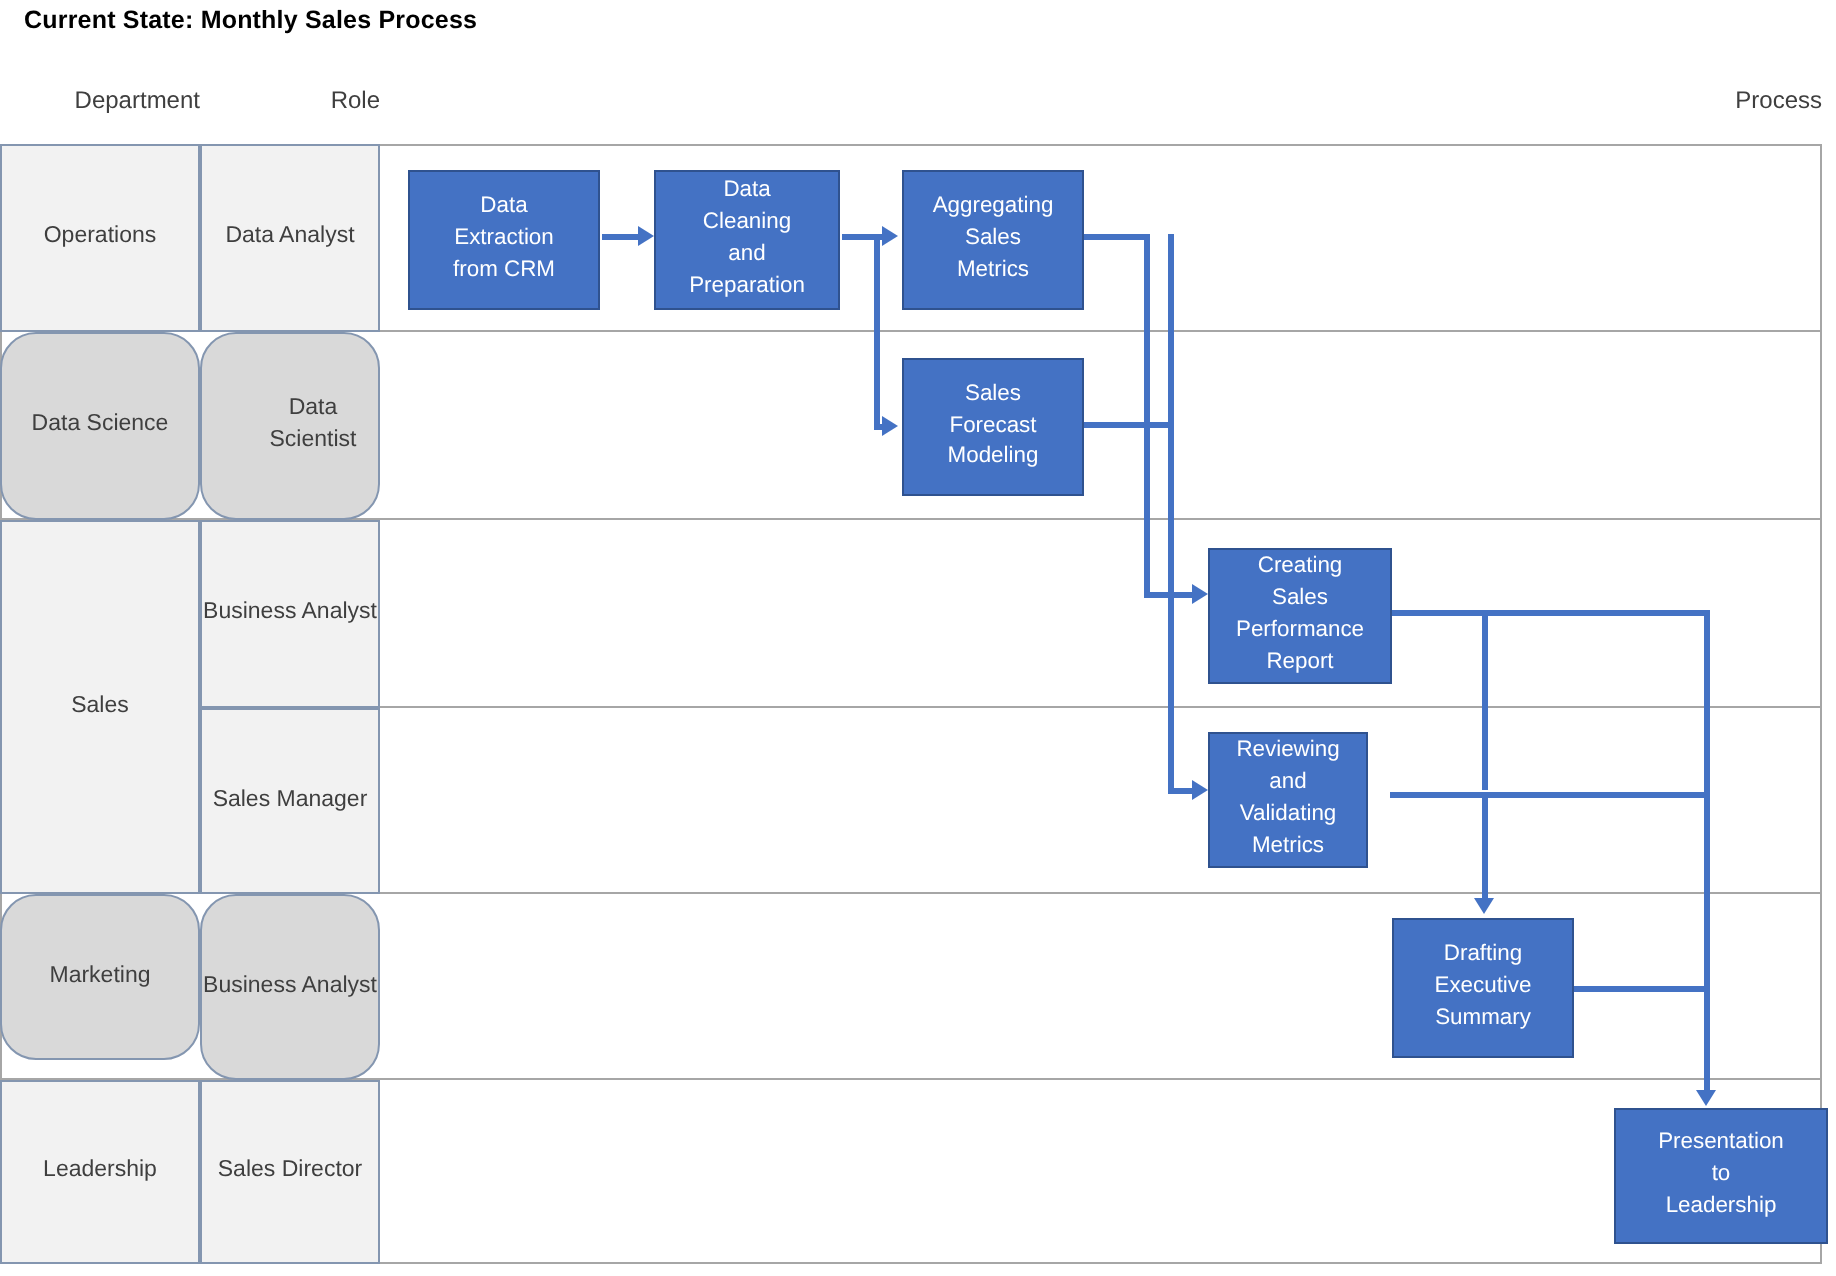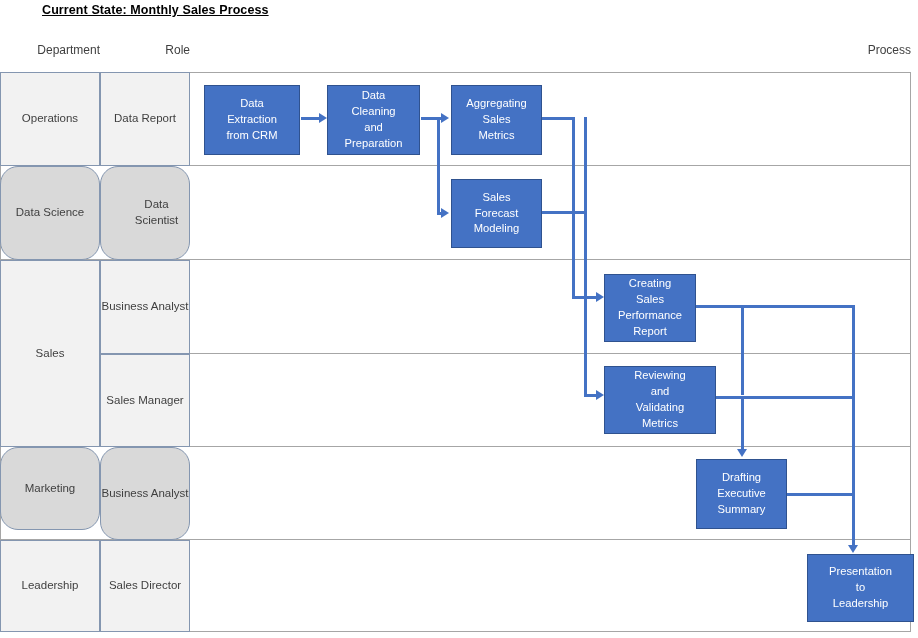--- a/index.html
+++ b/index.html
@@ -21,24 +21,22 @@
   }
 
   
   #diagram-title {
     position: absolute;
     left: 12px;
     top: 3px;
     font-size: 12.5px;
     font-weight: bold;
     color: #000000;
-    text-decoration: underline;
     letter-spacing: 0.1px;
     white-space: nowrap;
-    margin-left: 30px;
   }
 
   
   .col-header {
     position: absolute;
     font-size: 12px;
     color: #3f3f3f;
     text-align: right;
     white-space: nowrap;
   }
@@ -146,21 +144,21 @@
   <div class="lane-row" style="top:354px; height:93px;"></div>
   <div class="lane-row" style="top:447px; height:93px;"></div>
   <div class="lane-row last" style="top:540px; height:92px;"></div>
 
   <div class="cell-dept shade-light" style="top:72px;  height:94px;">Operations</div>
   <div class="cell-dept shade-dark" style="top:166px; height:94px;">Data Science</div>
   <div class="cell-dept shade-light" style="top:260px; height:187px;">Sales</div>
   <div class="cell-dept shade-dark" style="top:447px; height:83px;">Marketing</div>
   <div class="cell-dept shade-light" style="top:540px; height:92px;">Leadership</div>
 
-  <div class="cell-role shade-light" style="top:72px;  height:94px;">Data Report</div>
+  <div class="cell-role shade-light" style="top:72px;  height:94px;">Data Analyst</div>
   <div class="cell-role shade-dark" style="top:166px; height:94px;padding-left:23px;">Data Scientist</div>
   <div class="cell-role shade-light" style="top:260px; height:94px;">Business Analyst</div>
   <div class="cell-role shade-light" style="top:354px; height:93px;">Sales Manager</div>
   <div class="cell-role shade-dark" style="top:447px; height:93px;">Business Analyst</div>
   <div class="cell-role shade-light" style="top:540px; height:92px;">Sales Director</div>
 
   <div class="conn conn-h" style="left:301px; top:117px; width:20px;"></div>
   <div class="arrow-right" style="left:319px; top:113px;"></div>
 
   <div class="conn conn-h" style="left:421px; top:117px; width:22px;"></div>
@@ -196,19 +194,19 @@
   <div class="proc-box" style="left:204px; top:85px;  width:96px; height:70px;">Data Extraction from CRM</div>
 
   <div class="proc-box" style="left:327px; top:85px;  width:93px; height:70px;">Data Cleaning and Preparation</div>
 
   <div class="proc-box" style="left:451px; top:85px;  width:91px; height:70px;">Aggregating Sales Metrics</div>
 
   <div class="proc-box" style="left:451px; top:179px; width:91px; height:69px;">Sales Forecast Modeling</div>
 
   <div class="proc-box" style="left:604px; top:274px; width:92px; height:68px;">Creating Sales Performance Report</div>
 
-  <div class="proc-box" style="left:604px; top:366px; width:112px; height:68px;">Reviewing and Validating Metrics</div>
+  <div class="proc-box" style="left:604px; top:366px; width:80px; height:68px;">Reviewing and Validating Metrics</div>
 
   <div class="proc-box" style="left:696px; top:459px; width:91px; height:70px;">Drafting Executive Summary</div>
 
   <div class="proc-box" style="left:807px; top:554px; width:107px; height:68px;">Presentation to Leadership</div>
 
 </div>
 
 </body></html>

